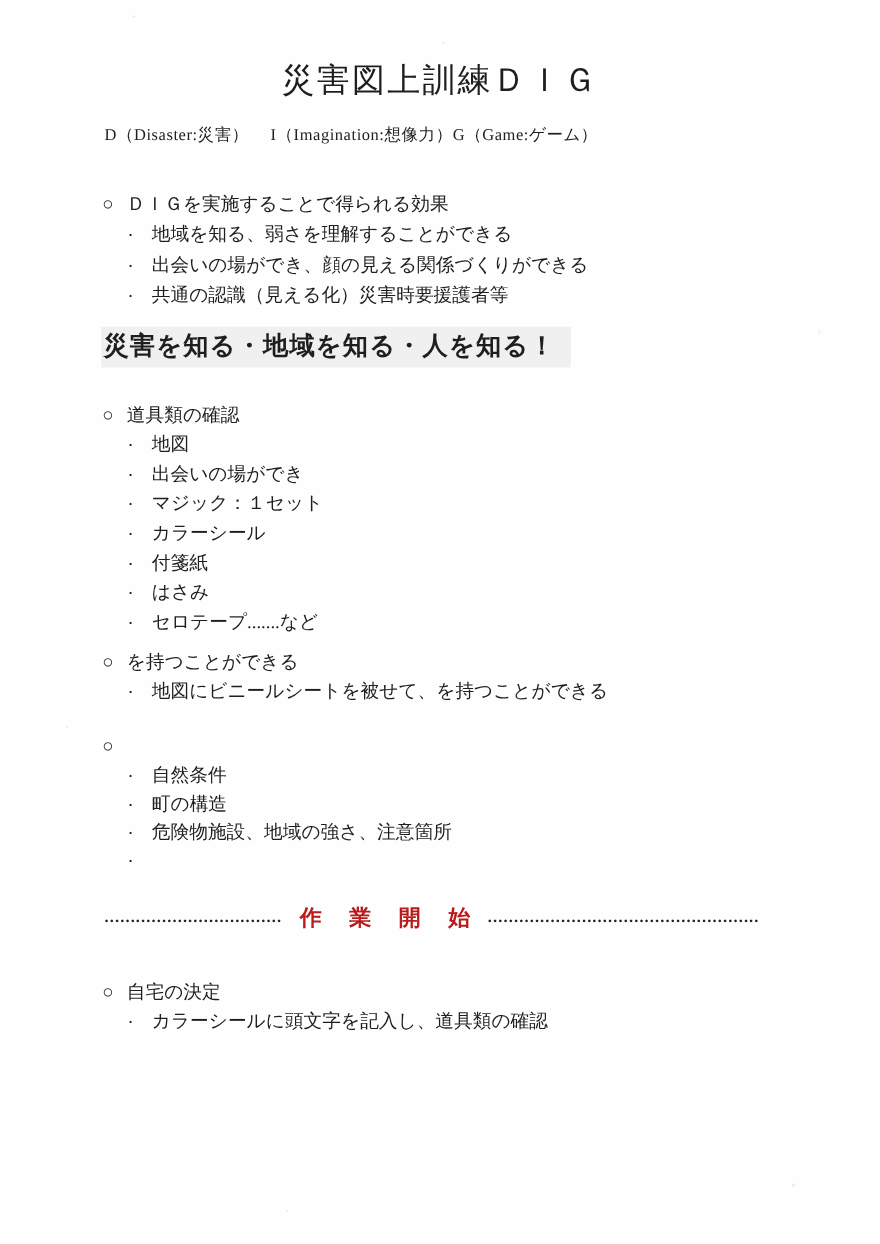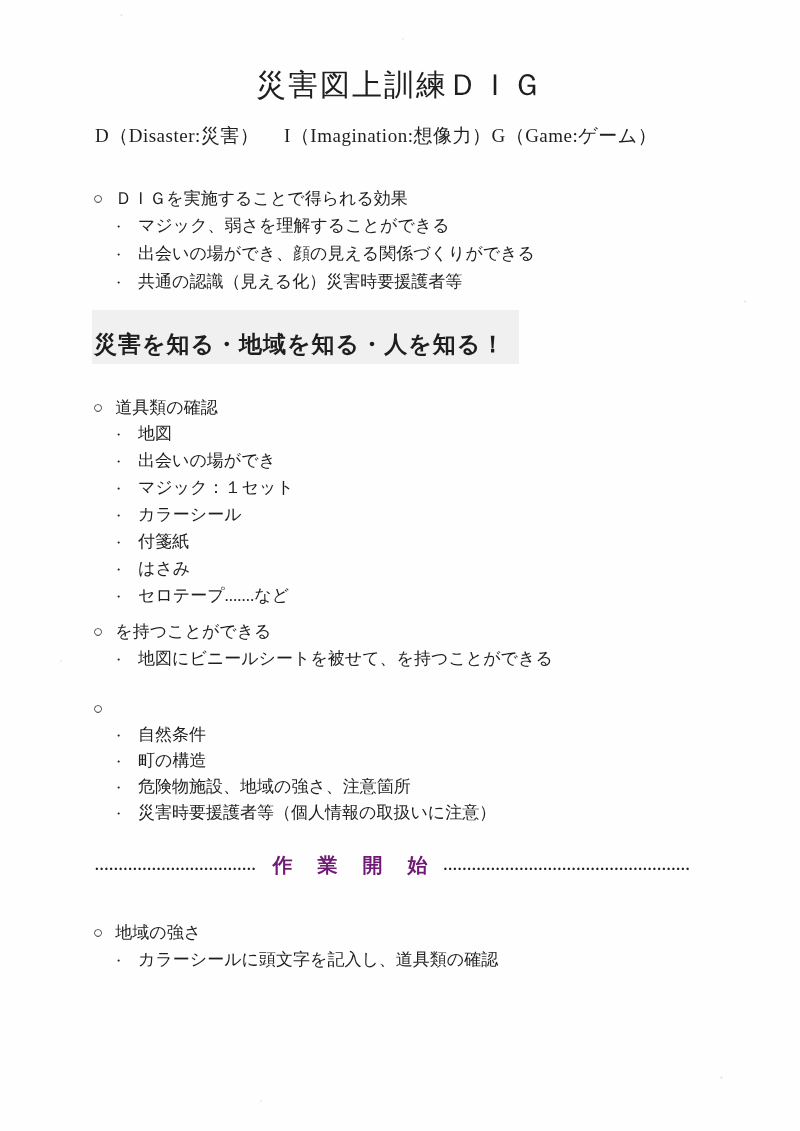--- a/index.html
+++ b/index.html
@@ -9,29 +9,29 @@
     margin:0 auto;
     background:#fefefe;
     color:#1e1e1e;
     font-family:"Liberation Serif","DejaVu Serif",serif;
     overflow:hidden;
   }
   
   .speck { position:absolute; background:#9a9a9a; border-radius:50%; opacity:.18; }
 
   .doc-title {
-    margin:18px; padding-top:47px;
+    margin:7px; padding-top:47px;
     text-align:center;
     font-size:30px; font-weight:400;
     letter-spacing:2px;
     line-height:40px;
   }
   .doc-subtitle {
     margin:16px 40px 0 95px;
-    font-size:19px;
+    font-size:15px;
     line-height:26px;
     letter-spacing:0.5px;
   }
 
   .section { margin-left:93px; margin-right:50px; }
   .sec-head {
     display:flex; align-items:baseline; gap:12px;
     font-size:17px; line-height:27px;
     white-space:nowrap;
   }
@@ -48,21 +48,21 @@
   .sec-tools    { margin-top:30px; }
   .sec-tools  .blist li { line-height:26px; }
   .sec-fixmap   { margin-top:8px; }
   .sec-under    { margin-top:22px; }
   .sec-under .blist li { line-height:25px; }
   .sec-home     { margin-top:40px; }
 
   .highlight {
     display:inline-block;
     margin:14px 0 0 92px;
-    padding:20px 14px 4px 2px;
+    padding:3px 14px 4px 2px;
     font-size:23px; font-weight:700;
     letter-spacing:1px;
     background:#f0f0f0;
     line-height:30px;
   }
 
   .divider {
     margin:26px 0 0 95px;
     width:627px;
     display:flex; align-items:center;
@@ -72,21 +72,21 @@
   .divider .dots {
     font-weight:700; letter-spacing:1px;
     flex:0 0 auto;
     color:#222;
   }
   .divider .divider-label {
     flex:0 0 auto;
     font-size:20px; font-weight:700;
     letter-spacing:10px;
     margin:0 6px 0 16px;
-    color:#701a75;
+    color:#b91c1c;
   }
 </style>
 </head>
 <body>
 
 <div class="page">
 
   <span class="speck" style="left:120px;top:14px;width:3px;height:2px;"></span>
   <span class="speck" style="left:402px;top:38px;width:2px;height:2px;"></span>
   <span class="speck" style="left:744px;top:300px;width:2px;height:3px;"></span>
@@ -99,21 +99,21 @@
   <p class="doc-subtitle">D（Disaster:災害）　 I（Imagination:想像力）G（Game:ゲーム）</p>
 
   <div class="section sec-effects">
     <div class="sec-head">
       <span class="circle-marker">○</span>
       <span>ＤＩＧを実施することで得られる効果</span>
     </div>
     <ul class="blist">
       <li>
           <span class="bullet">・</span>
-          <span>マジック、弱さを理解することができる</span>
+          <span>地域を知る、弱さを理解することができる</span>
         </li>
       <li>
           <span class="bullet">・</span>
           <span>出会いの場ができ、顔の見える関係づくりができる</span>
         </li>
       <li>
           <span class="bullet">・</span>
           <span>共通の認識（見える化）災害時要援護者等</span>
         </li>
     </ul>
@@ -183,35 +183,34 @@
       <li>
           <span class="bullet">・</span>
           <span>町の構造</span>
         </li>
       <li>
           <span class="bullet">・</span>
           <span>危険物施設、地域の強さ、注意箇所</span>
         </li>
       <li>
           <span class="bullet">・</span>
-          <span>災害時要援護者等（個人情報の取扱いに注意）</span>
         </li>
     </ul>
   </div>
 
   <div class="divider">
     <span class="dots">..................................</span>
     <span class="divider-label">作 業 開 始</span>
     <span class="dots">....................................................</span>
   </div>
 
   <div class="section sec-home">
     <div class="sec-head">
       <span class="circle-marker">○</span>
-      <span>地域の強さ</span>
+      <span>自宅の決定</span>
     </div>
     <ul class="blist">
       <li>
           <span class="bullet">・</span>
           <span>カラーシールに頭文字を記入し、道具類の確認</span>
         </li>
     </ul>
   </div>
 
 </div>

